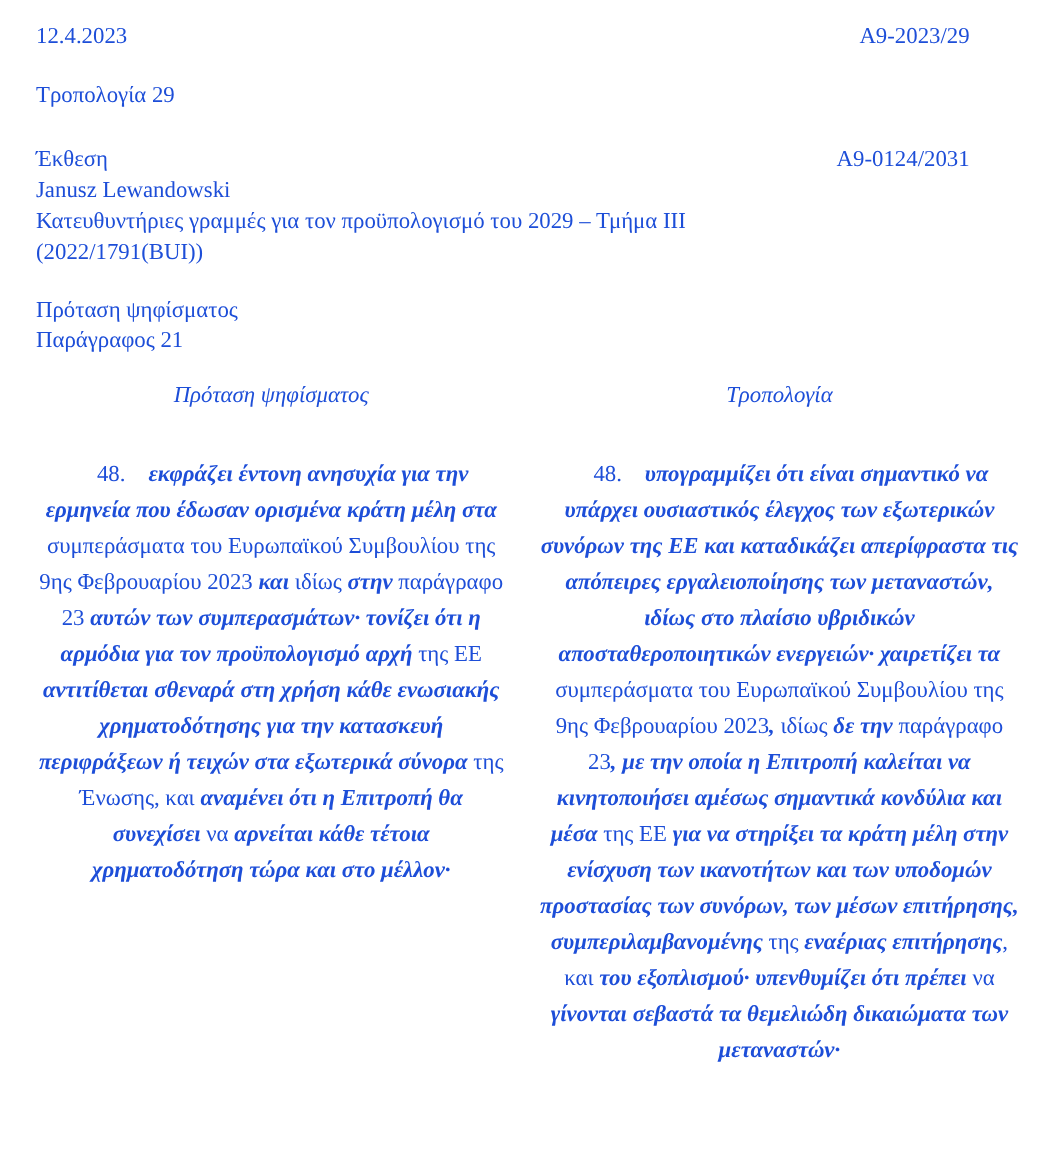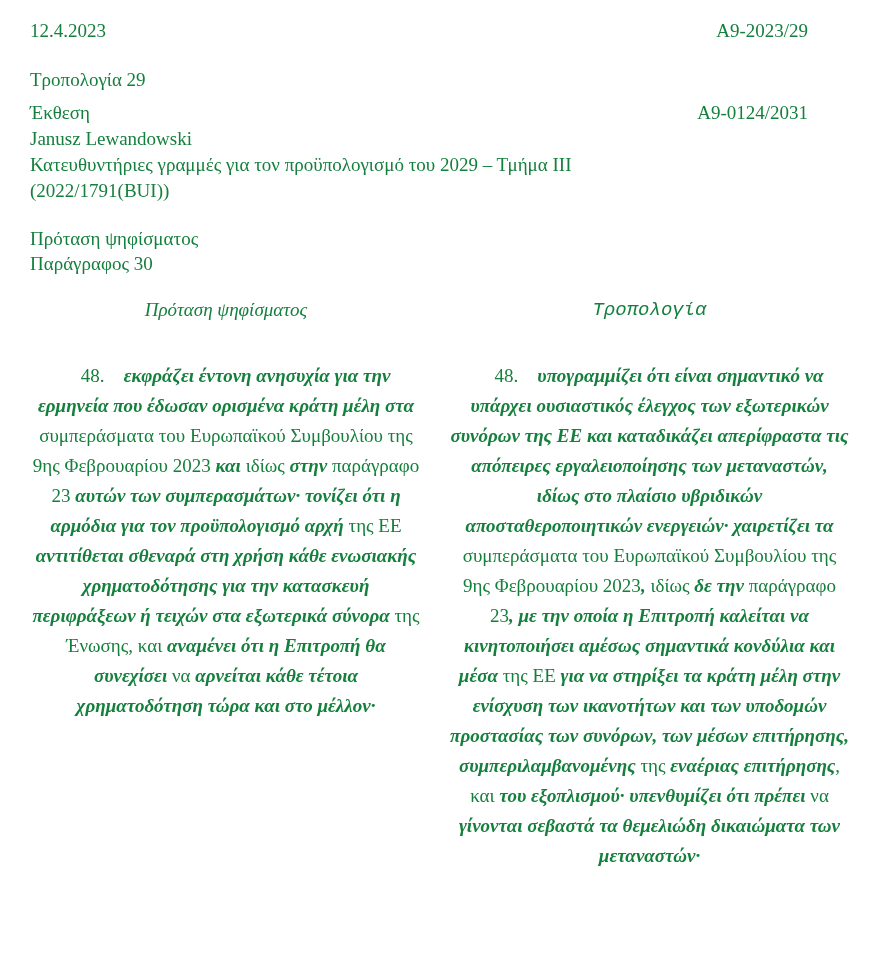--- a/index.html
+++ b/index.html
@@ -6,56 +6,55 @@
     margin: 0;
     padding: 0;
     background: #ffffff;
   }
   .page {
     position: relative;
     width: 880px;
     height: 970px;
     margin: 0 auto;
     background: #ffffff;
-    color: #15803d;
+    color: #1d4ed8;
     font-family: "Liberation Serif", "DejaVu Serif", serif;
     font-size: 19px;
     line-height: 26px;
     box-sizing: border-box;
     padding: 18px 30px 0 30px;
     overflow: hidden;
   }
   .row-split {
     display: flex;
     justify-content: space-between;
     align-items: baseline;
   }
   .refs-right { padding-right: 42px; }
   .b  { font-weight: normal; }
   .heading-block { margin-top: 23px; }
   .heading-block div { line-height: 25px; }
-  .report-block { margin-top: 8px; }
+  .report-block { margin-top: 28px; }
   .report-block .line { line-height: 26px; }
   .motion-block { margin-top: 22px; }
   .motion-block div { line-height: 25px; }
   .col-headers {
     margin-top: 21px;
     display: flex;
   }
   .col-headers .h-left {
     width: 392px;
     text-align: center;
     font-style: italic;
   }
   .col-headers .h-gap { width: 27px; }
   .col-headers .h-right {
     width: 401px;
     text-align: center;
     font-style: italic;
-    font-family: Liberation Mono, monospace;
   }
   .columns {
     margin-top: 19px;
     display: flex;
     align-items: flex-start;
   }
   .col-left  { width: 392px; }
   .col-gap   { width: 27px; }
   .col-right { width: 401px; }
   .para {
@@ -91,21 +90,21 @@
       <span class="b">Έκθεση</span>
       <span class="b refs-right">A9-0124/2031</span>
     </div>
     <div class="b line">Janusz Lewandowski</div>
     <div class="line">Κατευθυντήριες γραμμές για τον προϋπολογισμό του 2029 – Τμήμα III</div>
     <div class="line">(2022/1791(BUI))</div>
   </div>
 
   <div class="motion-block">
     <div class="b">Πρόταση ψηφίσματος</div>
-    <div class="b">Παράγραφος 30</div>
+    <div class="b">Παράγραφος 21</div>
   </div>
 
   <div class="col-headers">
     <div class="h-left">Πρόταση ψηφίσματος</div>
     <div class="h-gap"></div>
     <div class="h-right">Τροπολογία</div>
   </div>
 
   <div class="columns">
     <div class="col-left">

